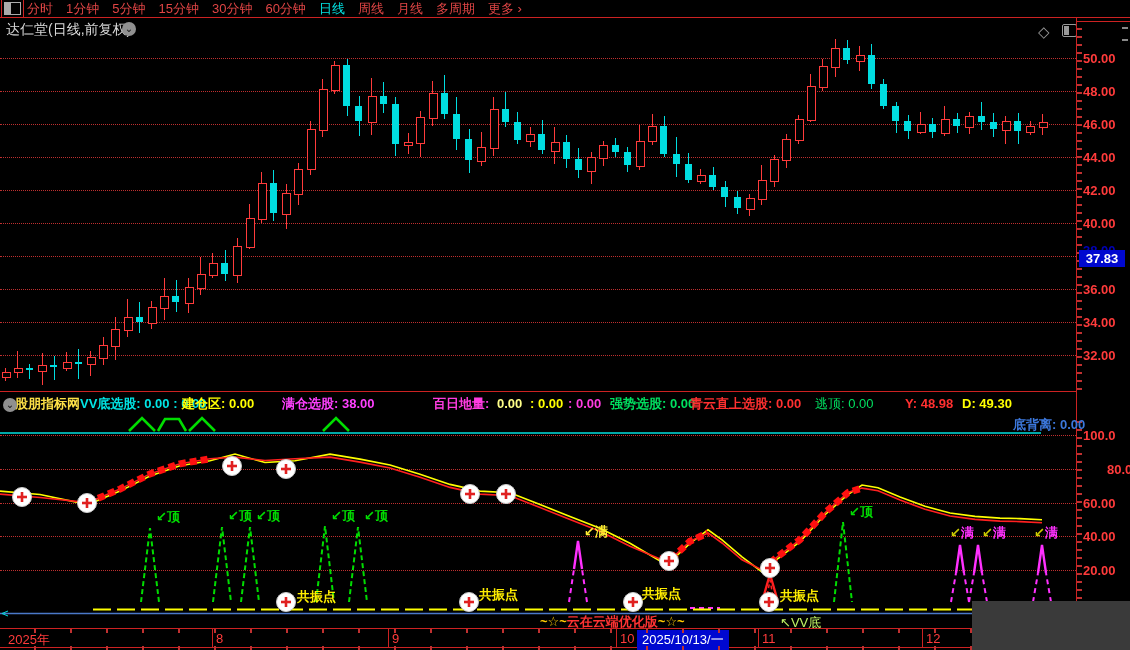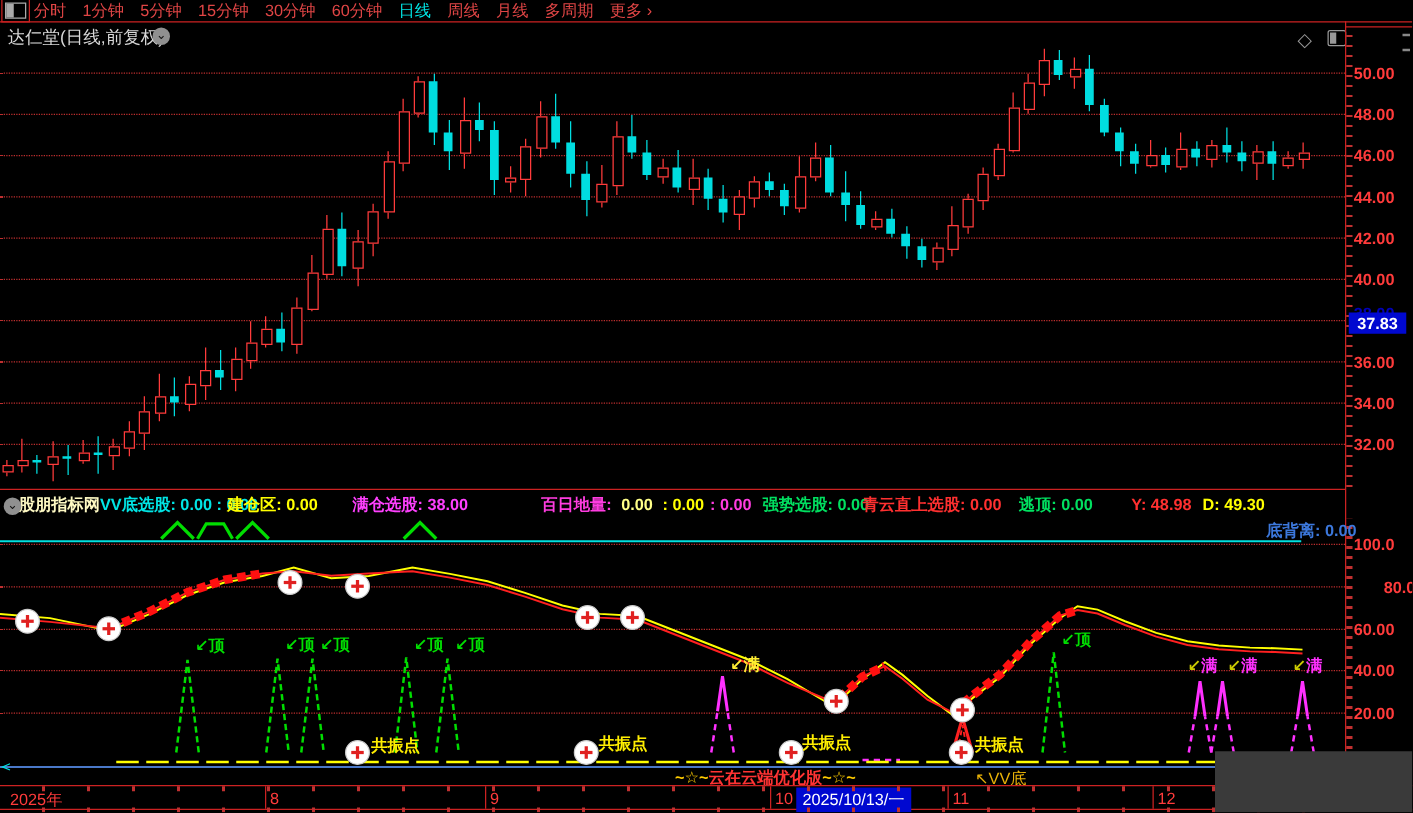--- a/index.html
+++ b/index.html
@@ -295,31 +295,31 @@
       <div class="ytick" style="top: 428.2px;">100.0</div>
       <div class="ytick" style="top: 461.88px; margin-left: 24px;">80.00</div>
       <div class="ytick" style="top: 495.56px;">60.00</div>
       <div class="ytick" style="top: 529.24px;">40.00</div>
       <div class="ytick" style="top: 562.92px;">20.00</div>
     </div>
   <div class="hidden-tick" style="top:243px;">38.00</div>
   <div id="price-tag" style="top:250px;">37.83</div>
 
   <div id="indbar">
-      <div class="lbl" style="left: 15px; top: 397px; color: #fef9c3; font-weight: bold;">股朋指标网</div>
+      <div class="lbl" style="left: 15px; top: 397px; color: #fde047; font-weight: bold;">股朋指标网</div>
       <div class="lbl" style="left: 80px; top: 397px; color: rgb(0, 229, 229); font-weight: bold;">VV底选股: 0.00 : 0.00</div>
       <div class="lbl" style="left: 182px; top: 397px; color: rgb(255, 255, 0); font-weight: bold;">建仓区: 0.00</div>
       <div class="lbl" style="left: 282px; top: 397px; color: rgb(255, 64, 255); font-weight: bold;">满仓选股: 38.00</div>
       <div class="lbl" style="left: 433px; top: 397px; color: rgb(255, 60, 224); font-weight: bold;">百日地量:</div>
       <div class="lbl" style="left: 497px; top: 397px; color: rgb(255, 255, 136); font-weight: bold;">0.00</div>
       <div class="lbl" style="left: 530px; top: 397px; color: rgb(255, 255, 0); font-weight: bold;">: 0.00</div>
       <div class="lbl" style="left: 568px; top: 397px; color: rgb(255, 60, 224); font-weight: bold;">: 0.00</div>
       <div class="lbl" style="left: 610px; top: 397px; color: rgb(0, 224, 96); font-weight: bold;">强势选股: 0.00</div>
       <div class="lbl" style="left: 690px; top: 397px; color: rgb(255, 48, 48); font-weight: bold;">青云直上选股: 0.00</div>
-      <div class="lbl" style="left: 815px; top: 397px; color: rgb(0, 224, 96); font-weight: bold;">逃顶: 0.00</div>
+      <div class="lbl" style="left: 815px; top: 397px; color: rgb(0, 224, 96); font-weight: normal;">逃顶: 0.00</div>
       <div class="lbl" style="left: 905px; top: 397px; color: rgb(255, 48, 48); font-weight: bold;">Y: 48.98</div>
       <div class="lbl" style="left: 962px; top: 397px; color: rgb(255, 255, 0); font-weight: bold;">D: 49.30</div>
       <div class="lbl" style="left: 1013px; top: 397px; color: rgb(60, 120, 220); font-weight: bold; margin-top: 21px;">底背离: 0.00</div>
     </div>
   <div class="chev-circle" style="left:3px;top:398px;">⌄</div>
 
   <div id="svgwrap">
       <svg width="1130" height="650" viewBox="0 0 1130 650">
         <line x1="0" y1="433" x2="1041" y2="433" stroke="#00e0e0" stroke-width="1.5"></line>
         <polyline points="0,491.1 40,494.5 88,504.6 120,491.1 150,476.0 180,465.8 210,460.8 235,454.1 265,462.5 295,460.8 330,454.1 360,459.1 390,465.0 420,474.3 450,484.4 480,491.1 510,492.8 540,504.6 570,516.4 600,528.2 630,543.3 660,561.0 672,560.2 690,543.3 708,529.8 722,539.9 742,556.8 762,571.9 778,558.5 800,541.6 825,514.7 848,494.5 862,485.0 878,487.7 900,497.0 925,506.3 950,513.0 975,516.4 1000,518.1 1020,518.6 1042,519.7" fill="none" stroke="#ffff00" stroke-width="1.6"></polyline>
@@ -429,21 +429,21 @@
       <div class="lbl" style="left: 950px; top: 526px; font-weight: bold;"><span style="color: rgb(204, 204, 0);">↙</span><span style="color: rgb(255, 48, 255);">满</span></div>
       <div class="lbl" style="left: 982px; top: 526px; font-weight: bold;"><span style="color: rgb(204, 204, 0);">↙</span><span style="color: rgb(255, 48, 255);">满</span></div>
       <div class="lbl" style="left: 1034px; top: 526px; font-weight: bold;"><span style="color: rgb(204, 204, 0);">↙</span><span style="color: rgb(255, 48, 255);">满</span></div>
       <div class="lbl" style="left: 297px; top: 590px; font-weight: bold;"><span style="color: rgb(255, 238, 0);">共振点</span></div>
       <div class="lbl" style="left: 479px; top: 588px; font-weight: bold;"><span style="color: rgb(255, 238, 0);">共振点</span></div>
       <div class="lbl" style="left: 642px; top: 587px; font-weight: bold;"><span style="color: rgb(255, 238, 0);">共振点</span></div>
       <div class="lbl" style="left: 780px; top: 589px; font-weight: bold;"><span style="color: rgb(255, 238, 0);">共振点</span></div>
     </div>
 
   <div class="lbl" id="note1" style="left:540px;top:615px;font-weight:bold;"><span style="color: rgb(255, 204, 0);">~☆~</span><span style="color: rgb(255, 51, 51);">云在云端优化版</span><span style="color: rgb(255, 204, 0);">~☆~</span></div>
-  <div class="lbl" style="left:780px;top:616px;color:#eab308;">↖VV底</div>
+  <div class="lbl" style="left:780px;top:616px;color:#bef264;">↖VV底</div>
 
   <div id="dateaxis">
     <div id="date-lbls">
         <div class="d-lbl" style="left: 8px;">2025年</div>
         <div class="d-lbl" style="left: 216px;">8</div>
         <div class="vline" style="left: 212px; top: 0px; height: 18px;"></div>
         <div class="d-lbl" style="left: 392px;">9</div>
         <div class="vline" style="left: 388px; top: 0px; height: 18px;"></div>
         <div class="d-lbl" style="left: 620px;">10</div>
         <div class="vline" style="left: 616px; top: 0px; height: 18px;"></div>

